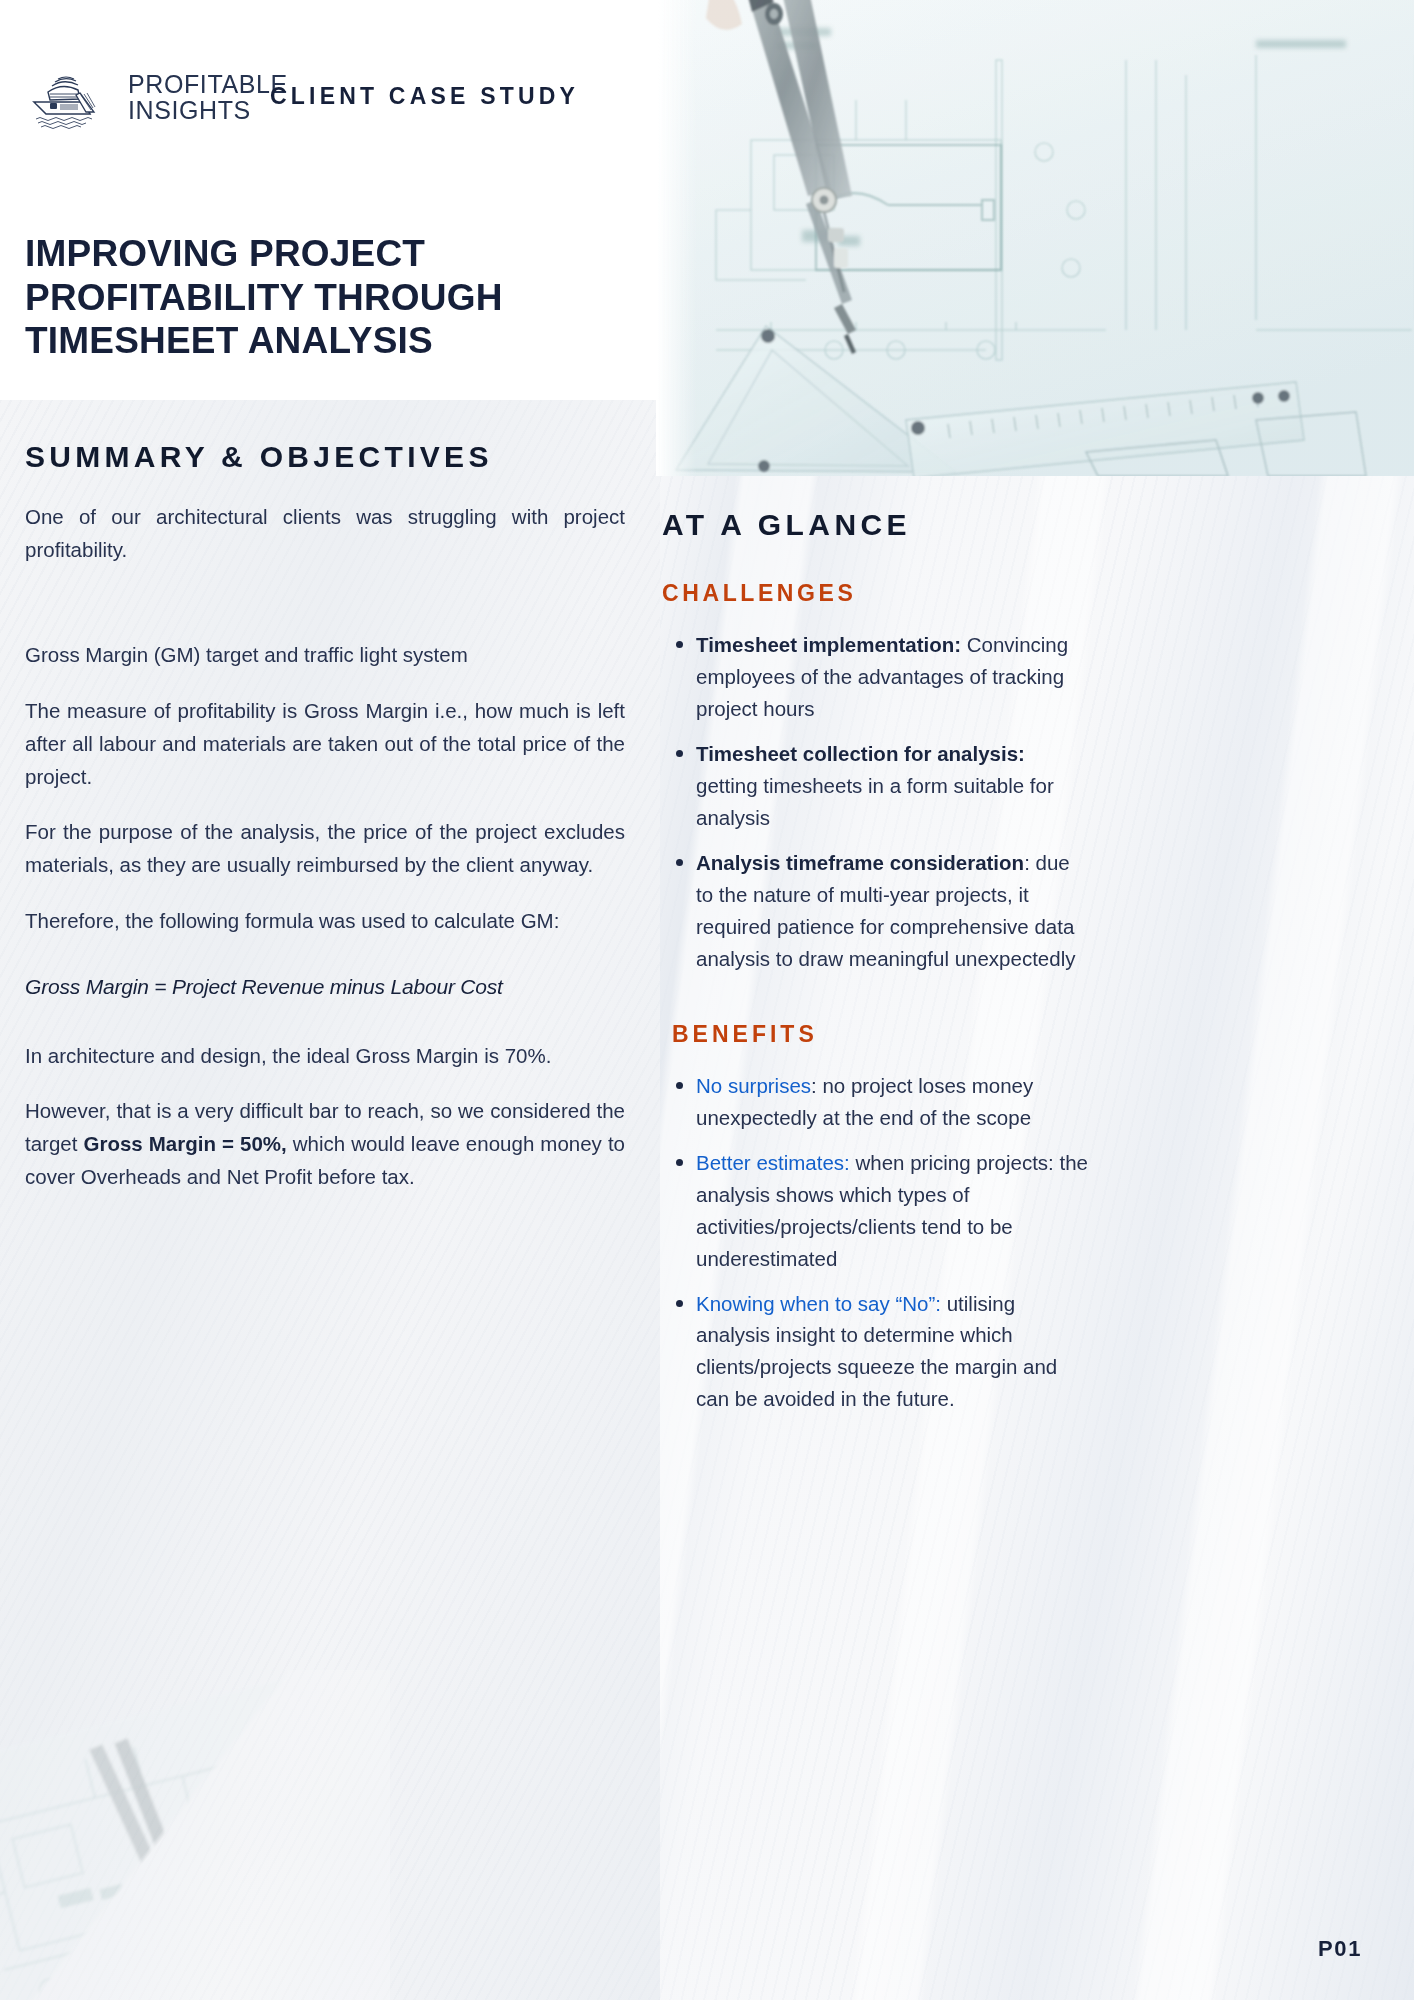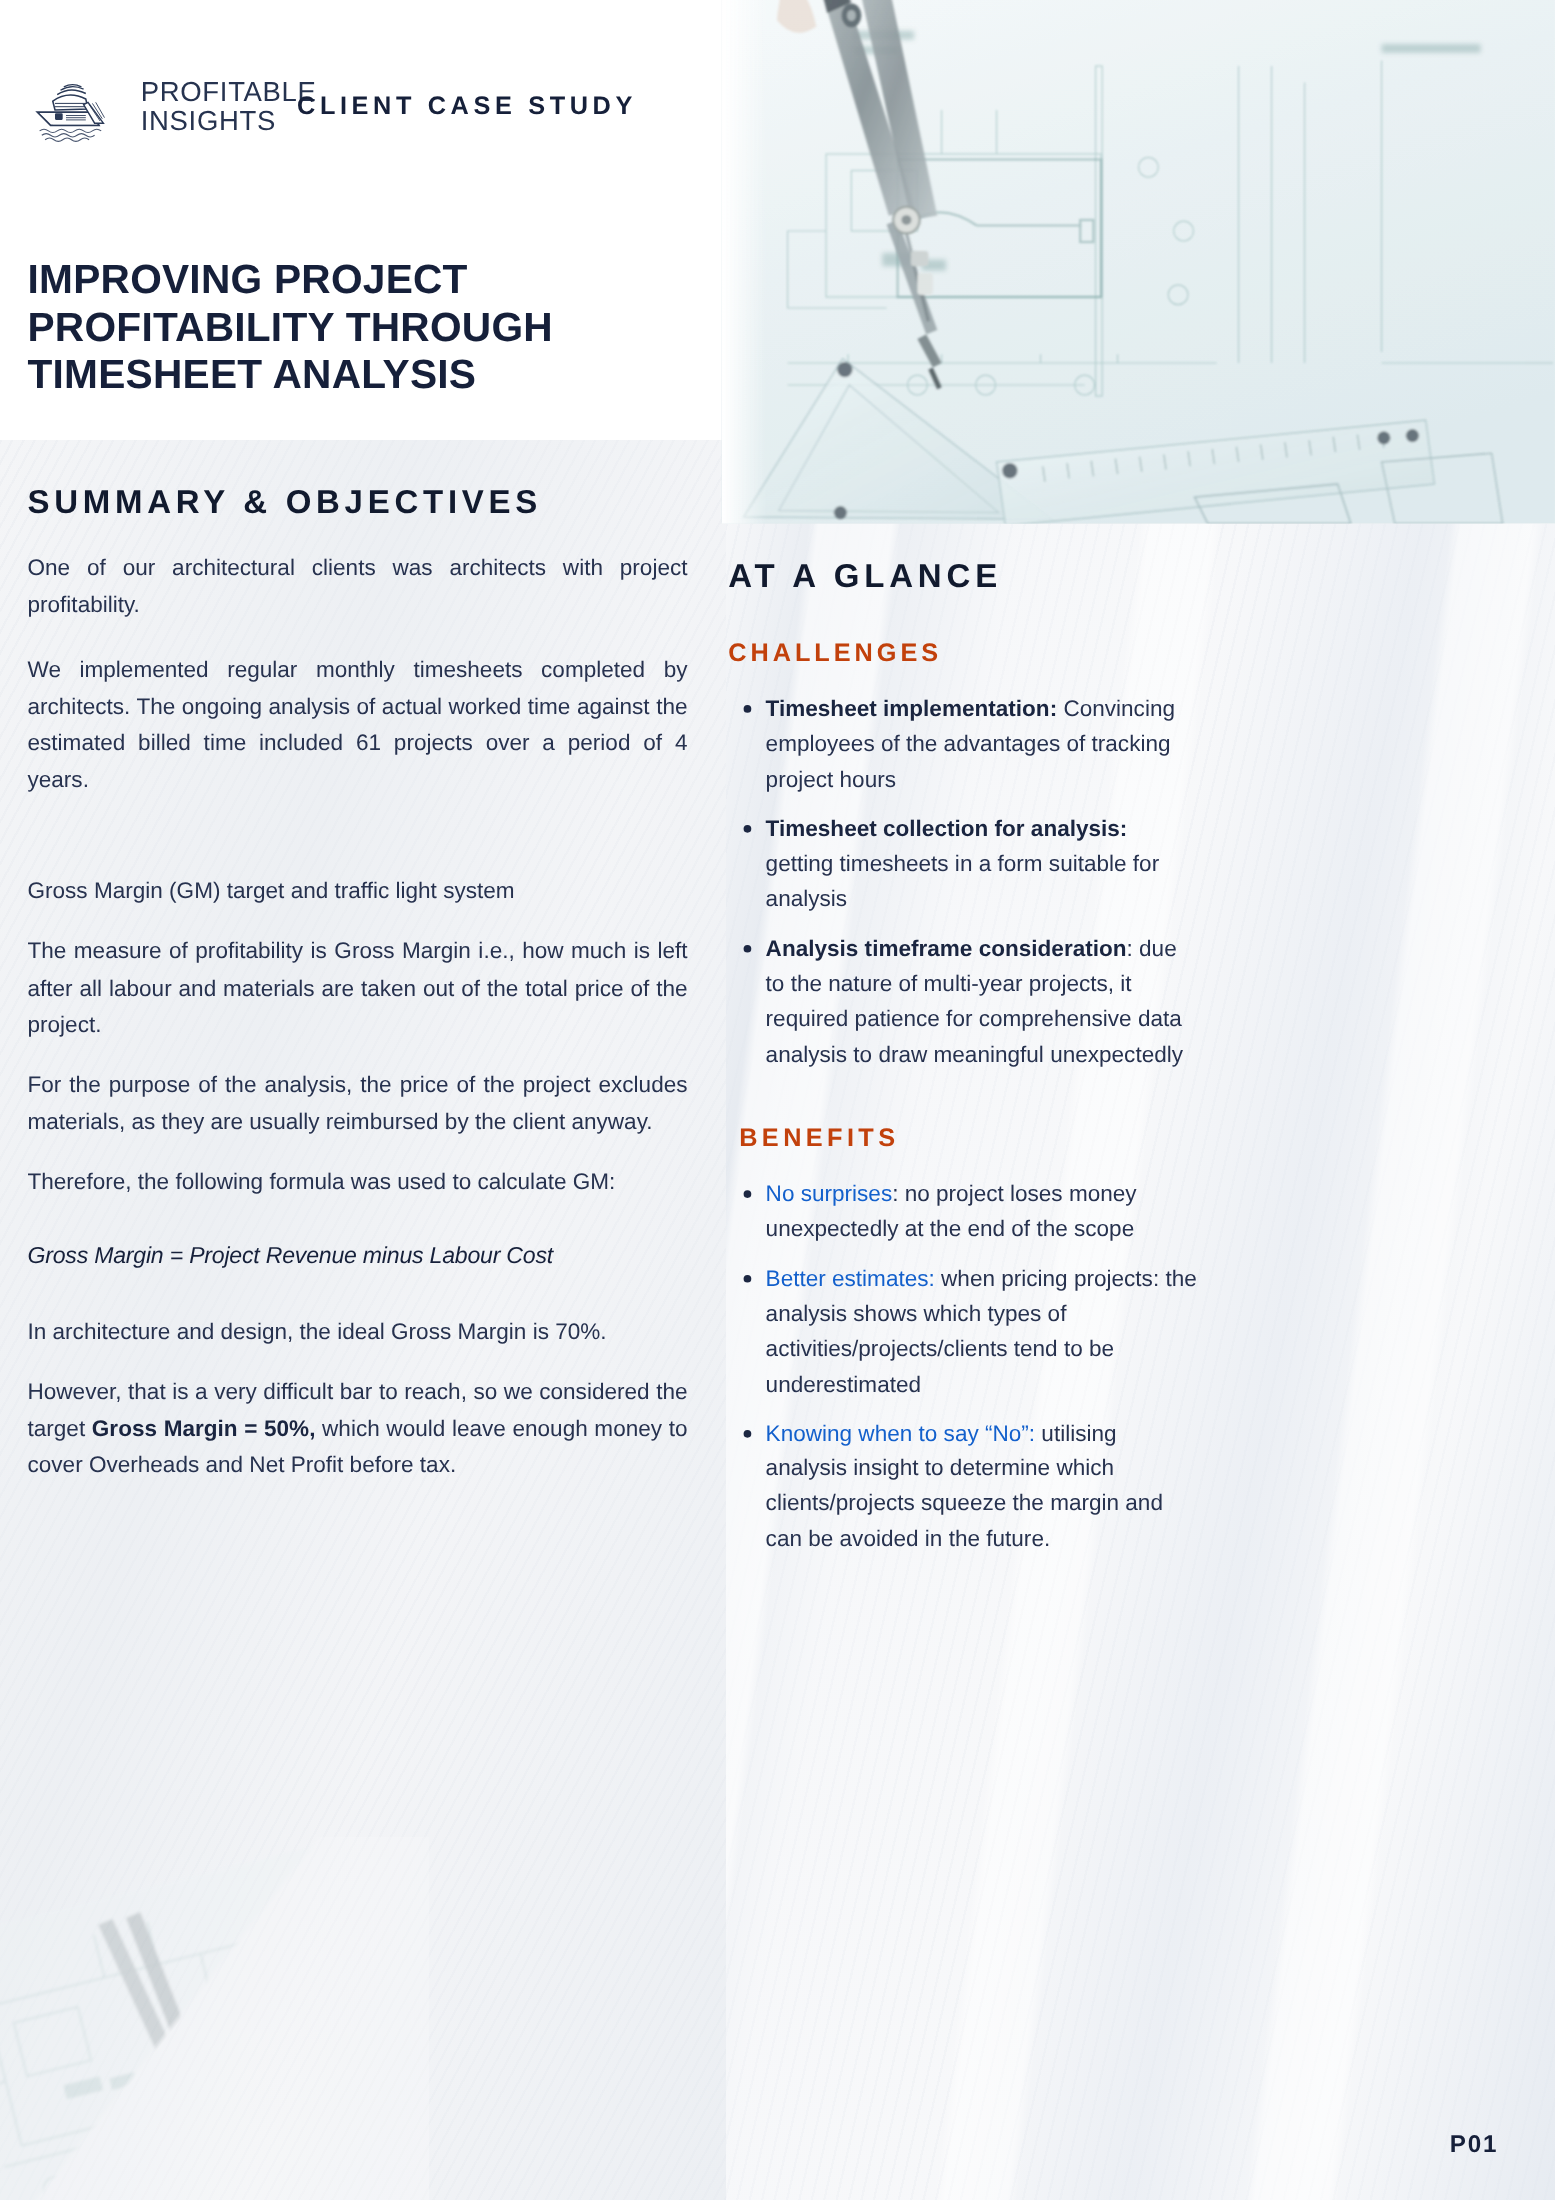--- a/index.html
+++ b/index.html
@@ -373,22 +373,21 @@
     </div>
   </div>
 
   <div class="kicker">CLIENT CASE STUDY</div>
 
   <h1 class="doc-title">IMPROVING PROJECT PROFITABILITY THROUGH TIMESHEET ANALYSIS</h1>
 
   <div class="left-col">
 
     <div class="sec-head">SUMMARY &amp; OBJECTIVES</div>
-    <p class="para lead">One of our architectural clients was architects with project profitability.</p>
-    <p class="para">We implemented regular monthly timesheets completed by architects. The ongoing analysis of actual worked time against the estimated billed time included 61 projects over a period of 4 years.</p>
+    <p class="para lead">One of our architectural clients was struggling with project profitability.</p>
 
     <div class="gap-before-solution"></div>
 
     <p class="para">Gross Margin (GM) target and traffic light system</p>
     <p class="para">The measure of profitability is Gross Margin i.e., how much is left after all labour and materials are taken out of the total price of the project.</p>
     <p class="para">For the purpose of the analysis, the price of the project excludes materials, as they are usually reimbursed by the client anyway.</p>
     <p class="para">Therefore, the following formula was used to calculate GM:</p>
 
     <div class="formula">Gross Margin = Project Revenue minus Labour Cost</div>
 

